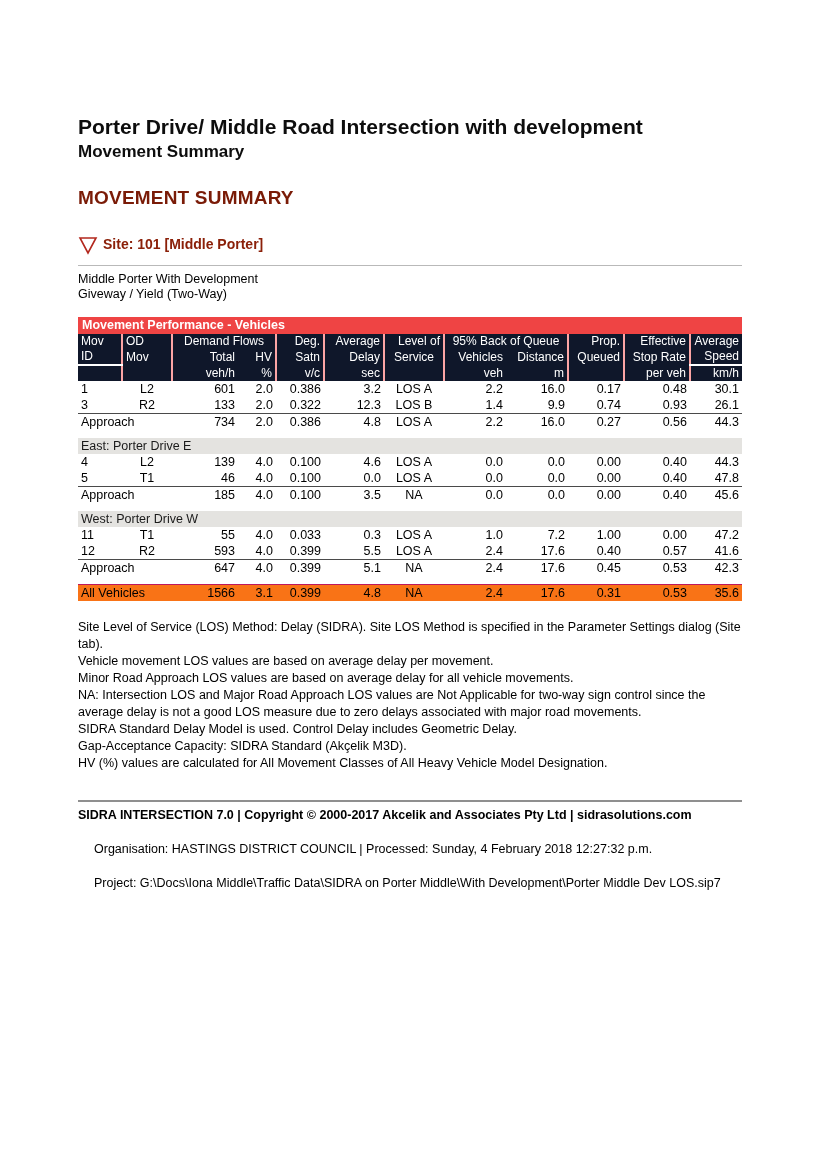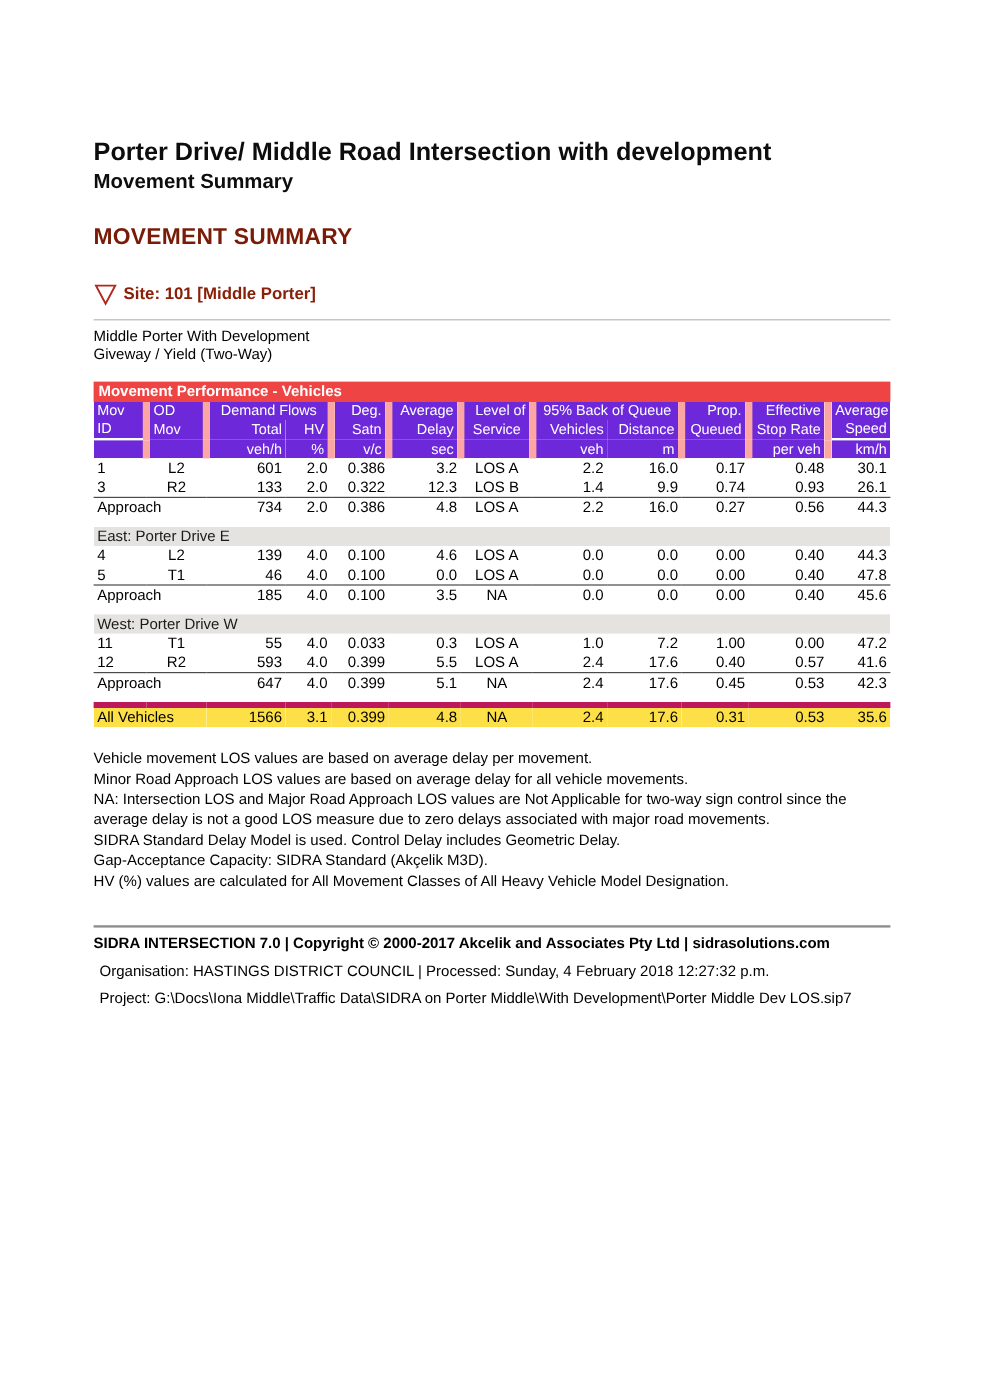--- a/index.html
+++ b/index.html
@@ -22,38 +22,38 @@
   .site-heading{font-size:14px;font-weight:bold;color:#8B2009;}
   .site-rule{border:none;border-top:1px solid #b9b9b9;margin:5px 0 0 0;width:664px;}
   .site-desc{font-size:12.5px;line-height:1.22;margin-top:6px;}
   .tbl-banner{
     margin-top:15px;width:664px;box-sizing:border-box;
     background:#ef4444;color:#ffffff;font-weight:bold;
     font-size:12.5px;line-height:17px;padding:0 4px;
   }
   table.mt{border-collapse:collapse;table-layout:fixed;width:664px;font-size:12.5px;}
   table.mt thead th{
-    background:#6d28d9;color:#ffffff;font-weight:normal;
+    background:#0f172a;color:#ffffff;font-weight:normal;
     font-size:12px;line-height:15px;padding:0 3px;overflow:hidden;white-space:nowrap;
   }
-  table.mt thead th.gs{border-left:6px solid #fca5a5;}
+  table.mt thead th.gs{border-left:2px solid #fca5a5;}
   table.mt thead th.ul{border-bottom:2px solid #ffffff;}
   table.mt td{padding:1px 3px;line-height:14px;overflow:hidden;white-space:nowrap;}
   td.sec{background:#E4E3E0;color:#1a1a1a;}
   tr.gap td{height:8px;padding:0;line-height:8px;}
   tr.approach td{border-top:1px solid #4a4a4a;}
-  tr.total td{border-top:5px solid #be185d;background:#fde047;}
+  tr.total td{border-top:1px solid #be185d;background:#f97316;}
   .a-l{text-align:left;}
   .a-c{text-align:center;}
   .a-r{text-align:right;}
   .notes{margin-top:18px;width:664px;}
   .notes p{margin:0;font-size:12.5px;line-height:1.36;}
   .footer{margin-top:28px;width:664px;border-top:2px solid #8f8f8f;padding-top:4px;}
   .footer .f1{font-weight:bold;font-size:12.5px;line-height:1.45;margin:0;}
-  .footer .f2,.footer .f3{font-size:12.5px;line-height:1.45;margin:5px;}
+  .footer .f2,.footer .f3{font-size:12.5px;line-height:1.45;margin:16px;}
 </style>
 </head>
 <body>
 
 <div class="page">
   <div class="content">
     <h1 class="title">Porter Drive/ Middle Road Intersection with development</h1>
     <h2 class="subtitle">Movement Summary</h2>
 
     <h3 class="mvsummary">MOVEMENT SUMMARY</h3>
@@ -281,20 +281,21 @@
             <td class="a-r" colspan="1">2.4</td>
             <td class="a-r" colspan="1">17.6</td>
             <td class="a-r" colspan="1">0.31</td>
             <td class="a-r" colspan="1">0.53</td>
             <td class="a-r" colspan="1">35.6</td>
           </tr>
         </tbody>
     </table>
 
     <div class="notes" id="notes">
+        <p>Site Level of Service (LOS) Method: Delay (SIDRA). Site LOS Method is specified in the Parameter Settings dialog (Site tab).</p>
         <p>Vehicle movement LOS values are based on average delay per movement.</p>
         <p>Minor Road Approach LOS values are based on average delay for all vehicle movements.</p>
         <p>NA: Intersection LOS and Major Road Approach LOS values are Not Applicable for two-way sign control since the average delay is not a good LOS measure due to zero delays associated with major road movements.</p>
         <p>SIDRA Standard Delay Model is used. Control Delay includes Geometric Delay.</p>
         <p>Gap-Acceptance Capacity: SIDRA Standard (Akçelik M3D).</p>
         <p>HV (%) values are calculated for All Movement Classes of All Heavy Vehicle Model Designation.</p>
       </div>
 
     <div class="footer">
       <p class="f1">SIDRA INTERSECTION 7.0 | Copyright © 2000-2017 Akcelik and Associates Pty Ltd | sidrasolutions.com</p>

